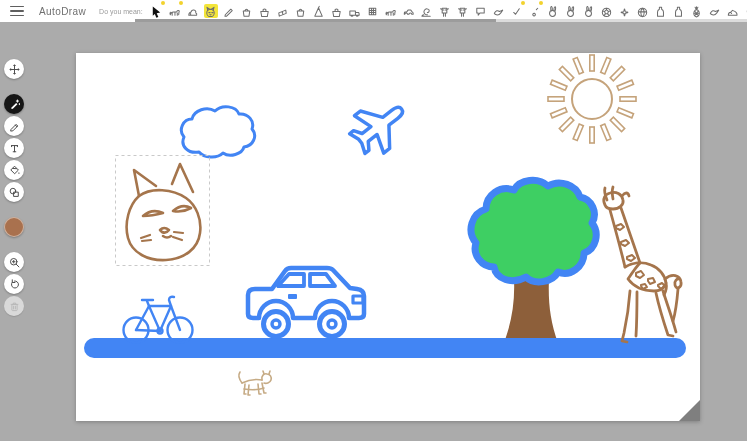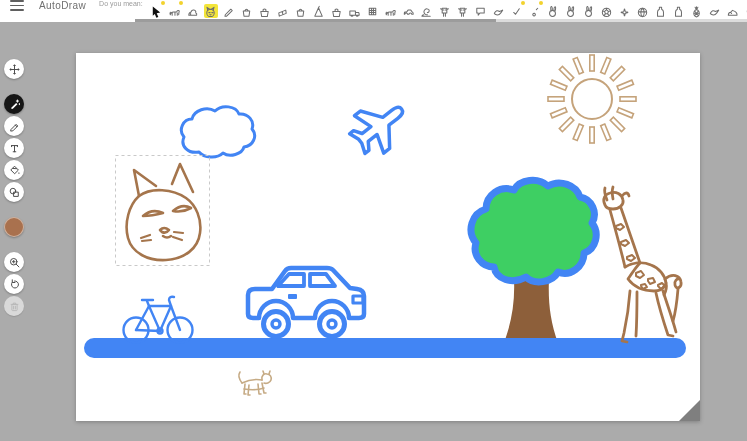--- a/index.html
+++ b/index.html
@@ -1,20 +1,20 @@
 <!DOCTYPE html>
 <html style="--c-workspace: #ababab; --c-topbar: #ffffff; --c-icon_gray: #6d6d6d; --c-highlight: #f3e53a; --c-blue: #4285f4; --c-green: #3ecf63; --c-trunk: #8d5f3a; --c-sketch_brown: #a5754c; --c-sun_tan: #c5a37b; --c-light_tan: #c6ab85; --c-swatch: #a9714e; --c-selection: #c9c9c9; --c-fold: #7f7f7f;"><head>
 <meta charset="utf-8">
 <style>
   html,body{margin:0;padding:0;}
   body{width:747px;height:441px;font-family:"Liberation Sans",sans-serif;overflow:hidden;}
   #app{position:relative;width:747px;height:441px;background:var(--c-workspace);overflow:hidden;}
 
   
-  .topbar{position:absolute;top:0;left:0;width:747px;height:22px;background:var(--c-topbar);display:flex;align-items:flex-start;z-index:5;}
+  .topbar{position:absolute;top:0;left:0;width:747px;height:22px;background:var(--c-topbar);display:flex;align-items:center;z-index:5;}
   .hamburger{width:14px;height:11px;margin-left:10px;display:flex;flex-direction:column;justify-content:space-between;cursor:pointer;}
   .hamburger span{display:block;height:1.8px;background:#5f5f5f;border-radius:1px;}
   .app-title{margin-left:15px;font-size:10px;color:#6f6f6f;letter-spacing:.4px;}
   .prompt{margin-left:13px;font-size:7px;color:#9a9a9a;white-space:nowrap;}
   .sug-row{display:flex;align-items:center;gap:4px;margin-left:7px;flex:1;overflow:hidden;height:22px;}
   .sug{position:relative;width:14px;height:14px;flex:0 0 auto;display:flex;align-items:center;justify-content:center;border-radius:2px;cursor:pointer;color:var(--c-icon_gray);}
   .sug.hl{background:var(--c-highlight);}
   .sug.blk{color:#111;}
   .sug-ic{width:13px;height:13px;fill:none;stroke:currentColor;stroke-width:1.1;stroke-linecap:round;stroke-linejoin:round;}
   .spark{position:absolute;top:-3px;right:-1px;width:4px;height:4px;border-radius:50%;background:#f2d22e;}

